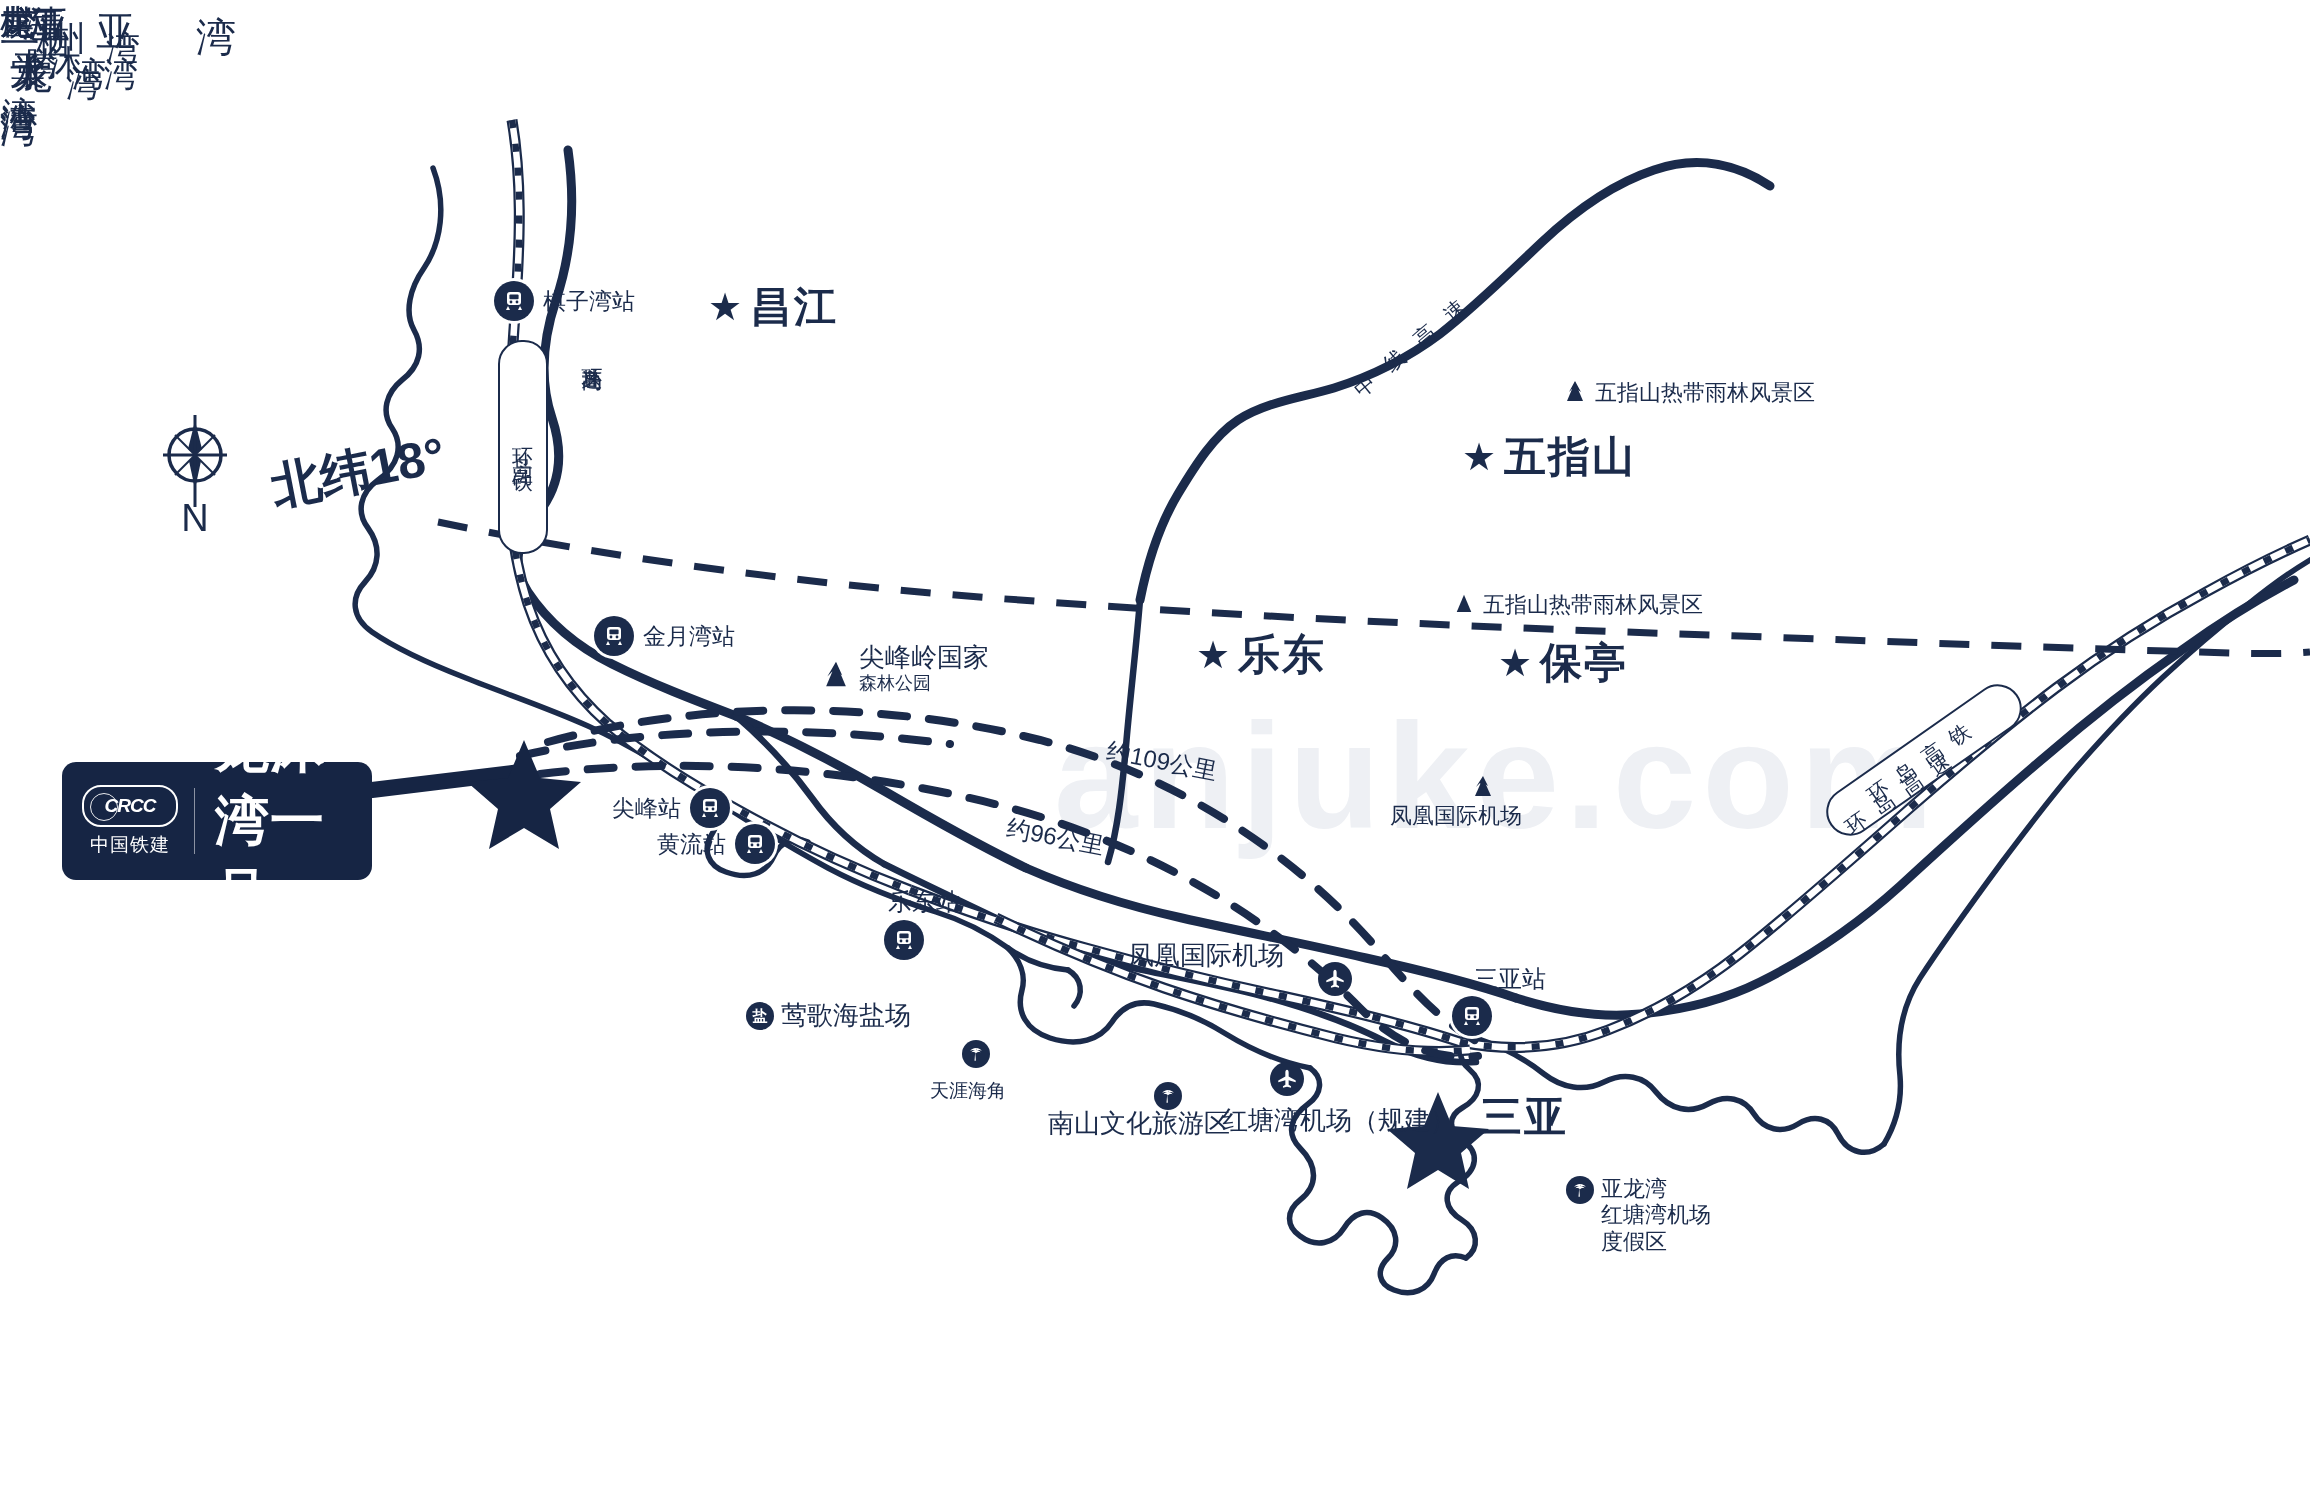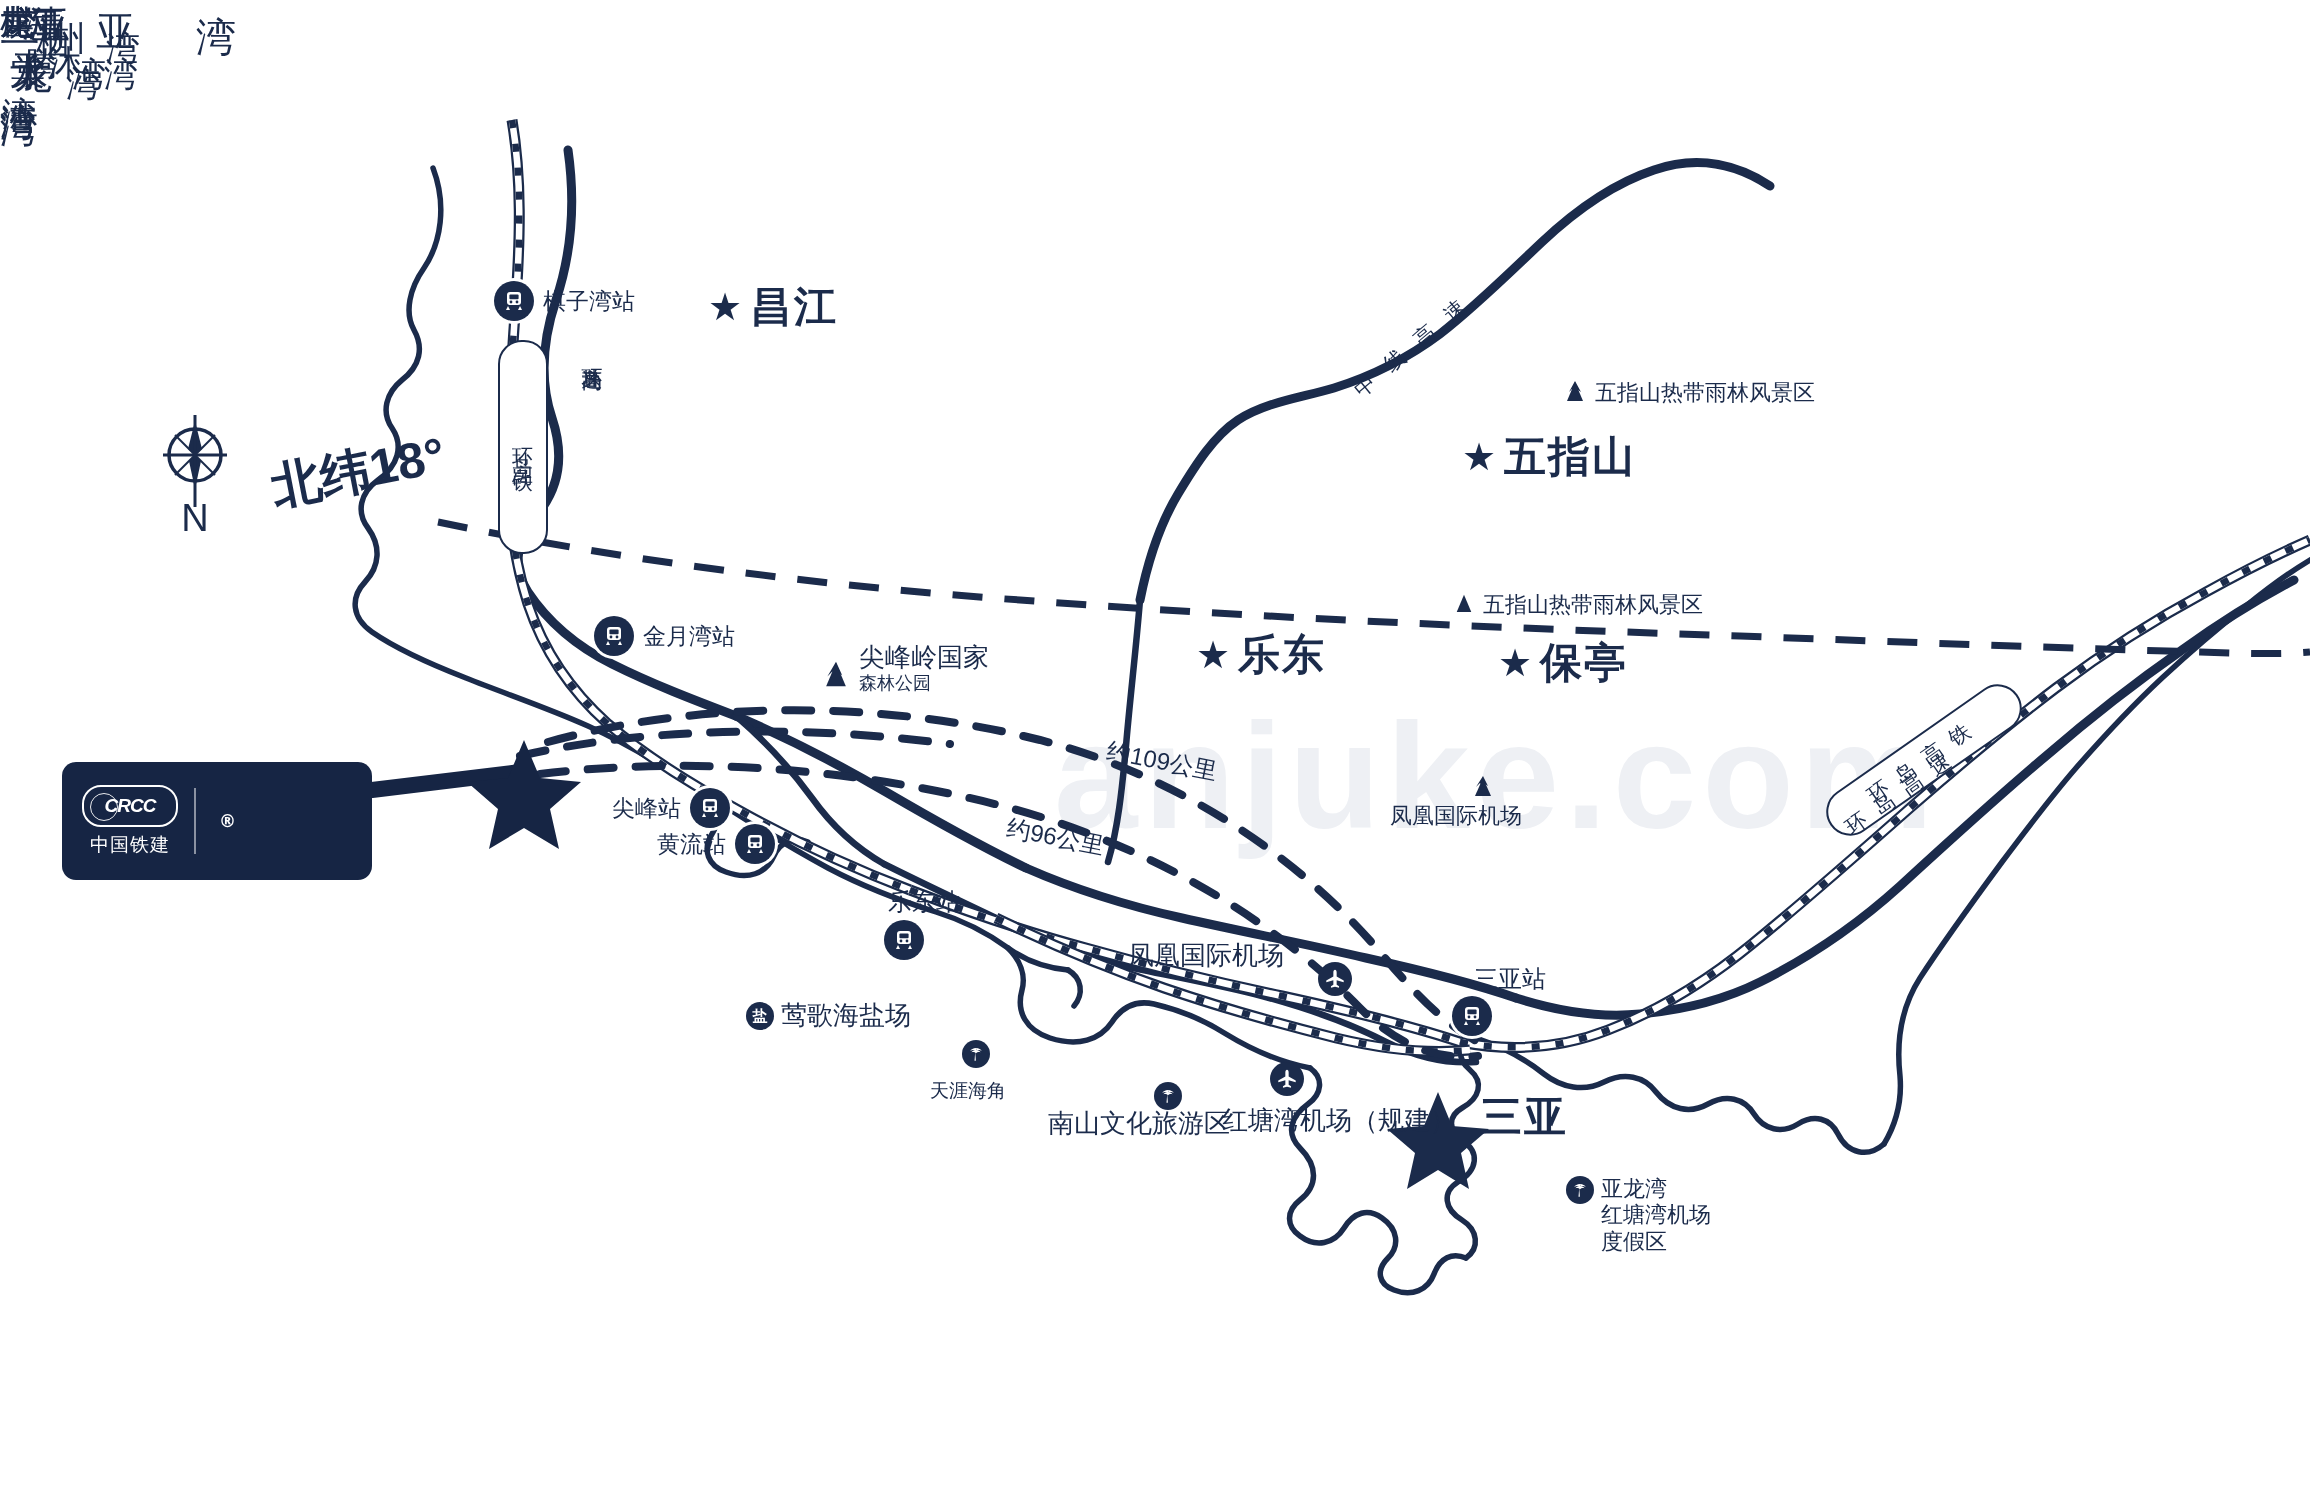--- a/index.html
+++ b/index.html
@@ -358,20 +358,21 @@
 
   <div class="lat" style="left:272px;top:455px;">北纬18°</div>
 
   <div class="logo-badge" style="left:62px;top:762px;width:310px;height:118px;">
     <div class="crcc">
       <div class="crcc-mark">CRCC</div>
       <div class="crcc-cn">中国铁建</div>
     </div>
     <div class="logo-divider"></div>
     <div class="logo-name">
+      <span>龙沐湾一号</span>
       <sup>®</sup>
     </div>
   </div>
 
   <div class="lbl city" style="left:708px;top:282px;">
     <span class="star">★</span>
     <span>昌江</span>
   </div>
 
   <div class="lbl city" style="left:1462px;top:432px;">

